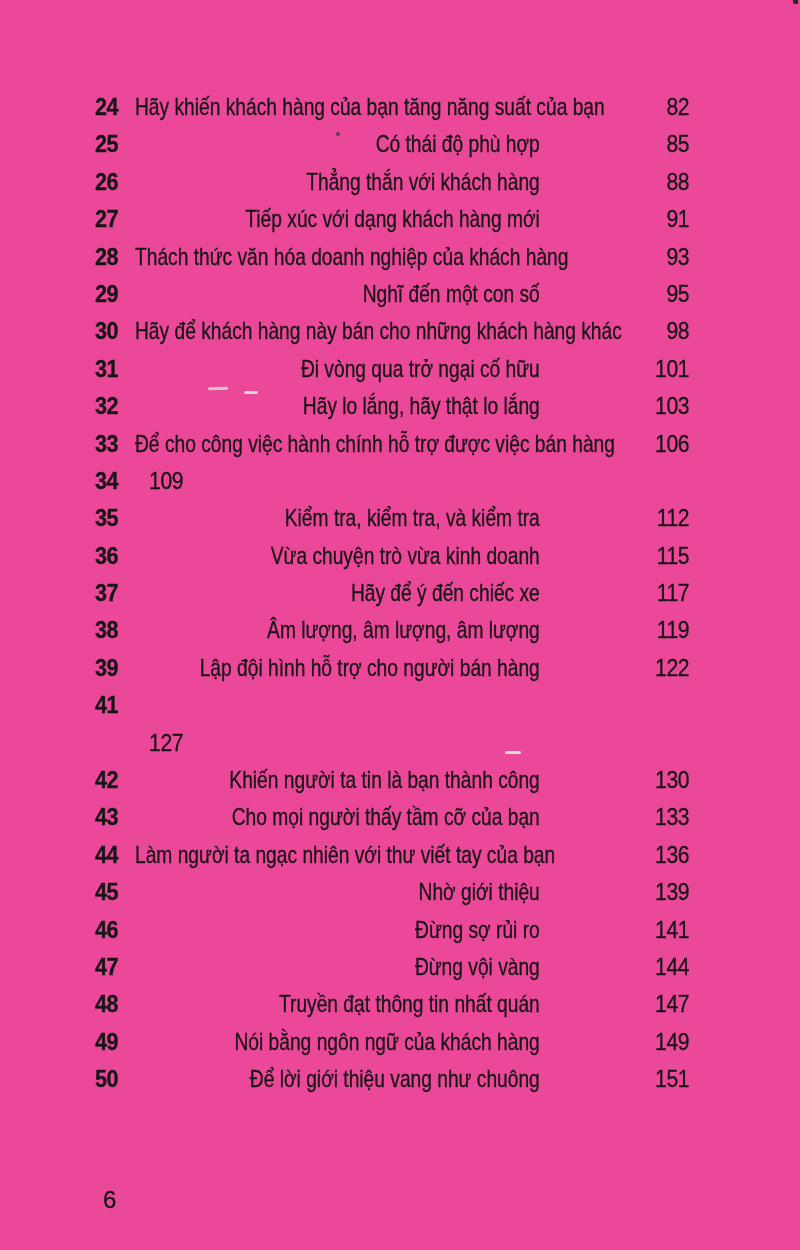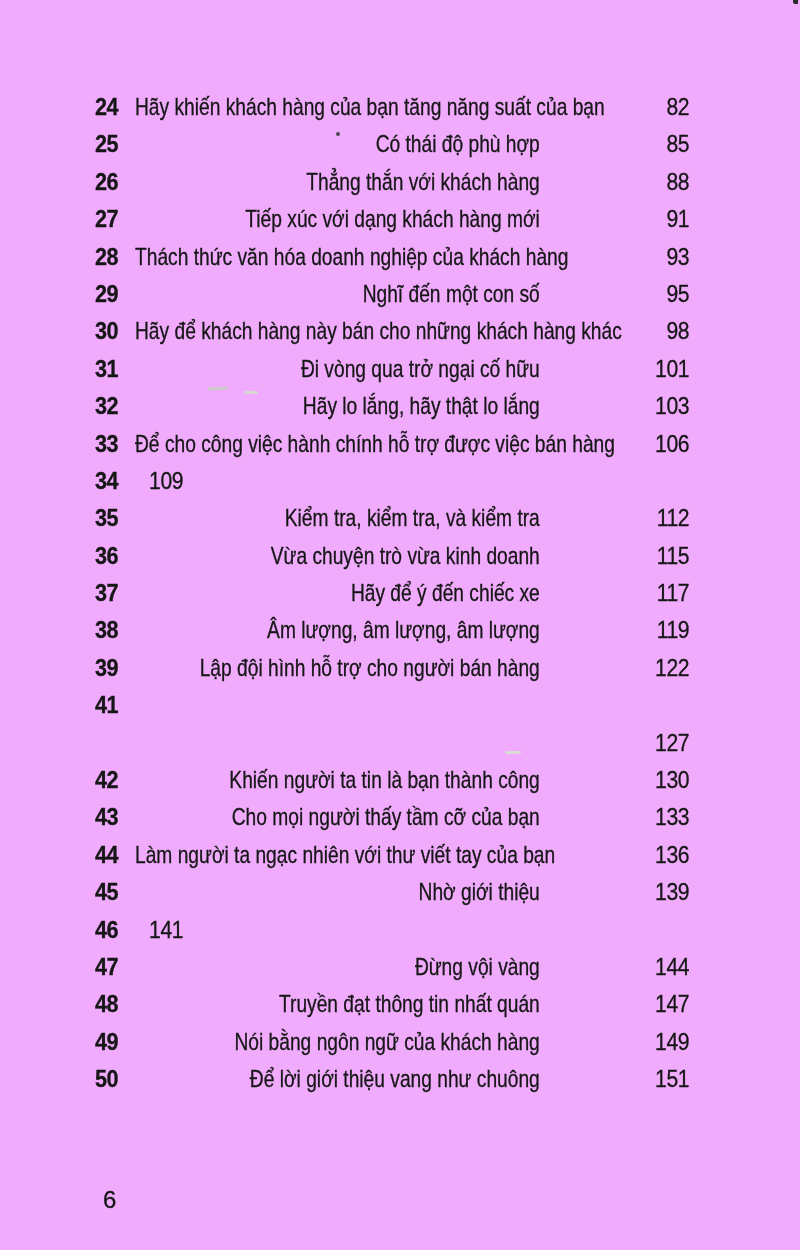--- a/index.html
+++ b/index.html
@@ -12,21 +12,21 @@
     position: relative;
     background: #fcfcfb;
     font-family: "Liberation Sans", sans-serif;
     color: #161616;
     overflow: hidden;
     -webkit-text-stroke: 0.3px currentColor;
   }
   .page {
     position: absolute;
     inset: 0;
-    background: #f0abfc;
+    background: #ec4899;
   }
   .toc {
     position: absolute;
     left: 95px;
     top: 88px;
     width: 594px;
   }
   .row {
     display: flex;
     height: 37.4px;
@@ -62,21 +62,20 @@
     width: 48px;
     text-align: right;
     font-size: 24px;
     letter-spacing: -0.5px;
     transform: scaleX(0.88);
     transform-origin: 100% 50%;
     white-space: nowrap;
   }
   .row.two-line {
     height: 74.8px;
-    flex-direction: column;
   }
   .row.two-line .num {
     align-self: flex-start;
   }
   .row.two-line .pagenum {
     align-self: flex-end;
   }
   .footer-page {
     position: absolute;
     left: 103px;
@@ -258,20 +257,23 @@
   <div class="row">
     <span class="num">45</span>
     <span class="title">
           <span class="tline">Nhờ giới thiệu</span>
         </span>
     <span class="pagenum">139</span>
   </div>
 
   <div class="row">
     <span class="num">46</span>
+    <span class="title">
+          <span class="tline">Đừng sợ rủi ro</span>
+        </span>
     <span class="pagenum">141</span>
   </div>
 
   <div class="row">
     <span class="num">47</span>
     <span class="title">
           <span class="tline">Đừng vội vàng</span>
         </span>
     <span class="pagenum">144</span>
   </div>

